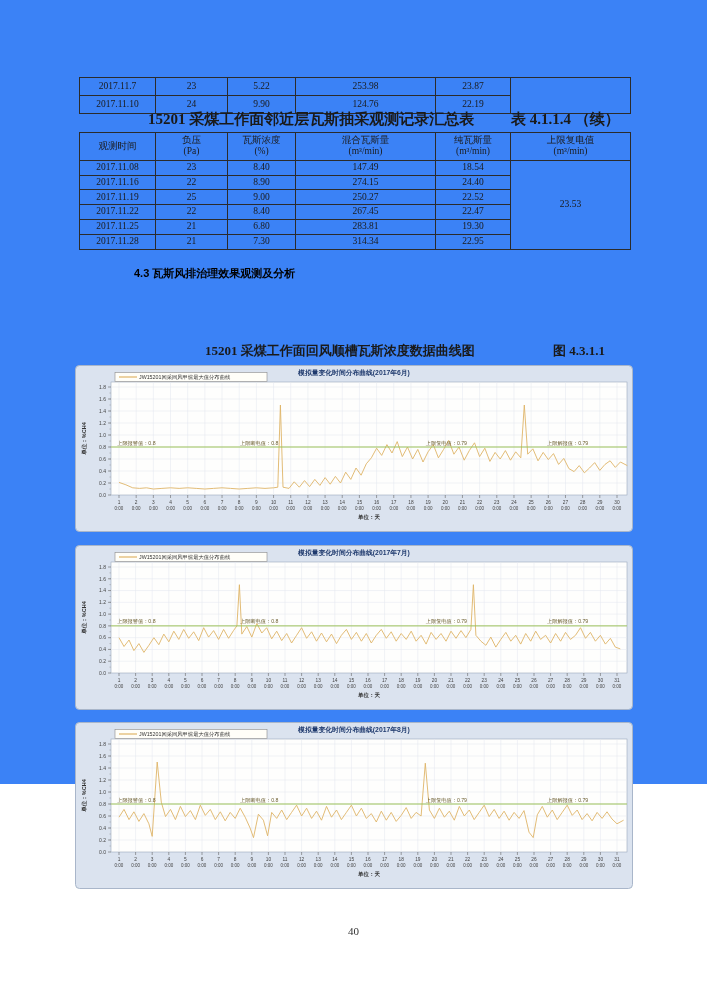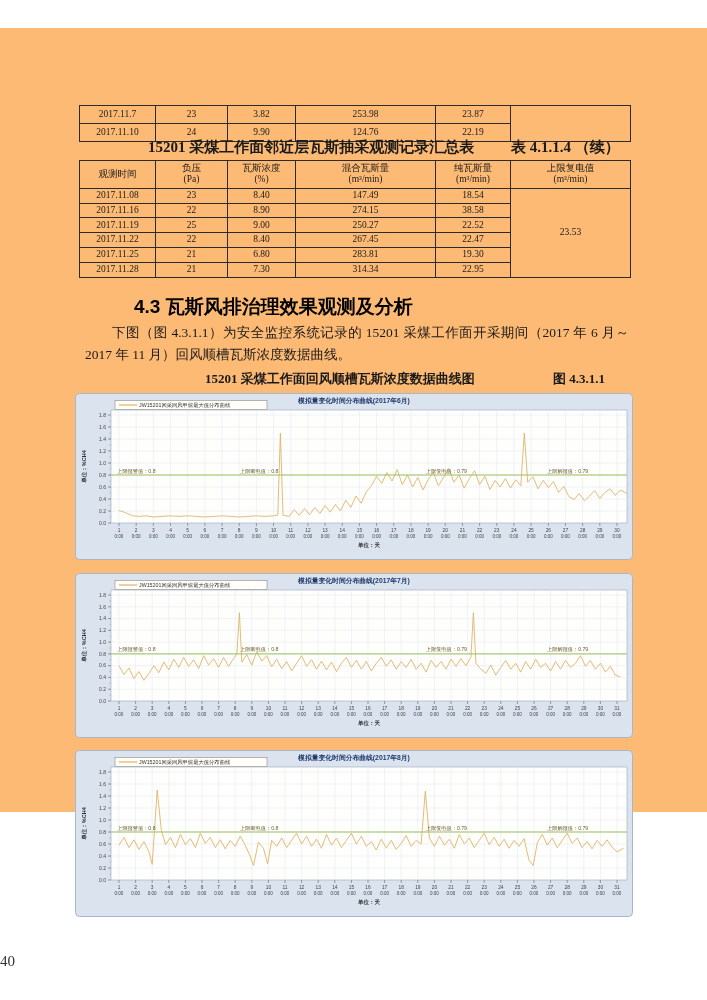--- a/index.html
+++ b/index.html
@@ -1,73 +1,73 @@
 <!DOCTYPE html>
 <html><head>
 <meta charset="utf-8">
 <style>
   html,body{margin:0;padding:0;background:#ffffff;}
   body{width:707px;height:1000px;overflow:hidden;}
-  .page{position:relative;width:707px;height:784px;background:#fdba74;
-        font-family:"Liberation Serif","DejaVu Serif",serif;color:#1a1a1a;margin-top:28px;}
+  .page{position:relative;width:707px;height:784px;background:#3b82f6;
+        font-family:"Liberation Serif","DejaVu Serif",serif;color:#1a1a1a;}
 
   
   .tbl{border-collapse:collapse;position:absolute;left:79px;width:551px;table-layout:fixed;}
   .tbl td,.tbl th{border:1px solid #2b2b2b;text-align:center;vertical-align:middle;
         font-size:9.5px;font-weight:normal;padding:0;line-height:1.2;
         font-family:"Liberation Serif","DejaVu Serif",serif;}
   .top-tbl{top:77px;}
   .top-tbl td{height:17px;}
   .main-tbl{top:132px;}
   .main-tbl th{height:18px;padding:2px 0;}
   .main-tbl td{height:13.8px;}
   .th2{display:block;font-size:9.5px;}
 
   .tbl-title-row{position:absolute;top:110px;left:79px;width:551px;height:20px;
         font-size:15px;font-weight:bold;}
   .tbl-title-row .t-main{position:absolute;left:69px;top:0;}
   .tbl-title-row .t-tag{position:absolute;left:432px;top:0;}
 
-  .heading{position:absolute;top:266px;left:134px;margin:0;font-size:19px;font-weight:bold;
+  .heading{position:absolute;top:266px;left:134px;margin:0;font-size:11px;font-weight:bold;
         font-family:"Liberation Sans","DejaVu Sans",sans-serif;color:#000;}
 
   .para{position:absolute;top:294px;left:85px;width:544px;margin:0;font-size:13.5px;
         line-height:22px;text-indent:27px;text-align:justify;}
 
   .caption{position:absolute;top:342px;left:0;width:707px;height:18px;font-size:13px;font-weight:bold;}
   .caption .cap-main{position:absolute;left:205px;}
   .caption .cap-tag{position:absolute;left:553px;}
 
   .chart-panel{position:absolute;left:75px;display:block;}
   #chart-0{top:365px;}
   #chart-1{top:545px;}
   #chart-2{top:722px;}
 
-  .pagenum{position:absolute;top:925px;left:0;width:707px;text-align:left;
-        font-size:15px;color:#333;}
+  .pagenum{position:absolute;top:925px;left:0;width:707px;text-align:center;
+        font-size:11px;color:#333;}
 </style>
 </head>
 <body>
 
 <div class="page">
 
   <table class="tbl top-tbl">
     <colgroup>
       <col style="width:76px">
         <col style="width:72px">
         <col style="width:68px">
       <col style="width:140px">
         <col style="width:75px">
         <col style="width:120px">
     </colgroup>
     <tbody id="top-tbody">
         <tr>
           <td>2017.11.7</td>
           <td>23</td>
-          <td>3.82</td>
+          <td>5.22</td>
           <td>253.98</td>
           <td>23.87</td>
           <td rowspan="2"></td>
         </tr>
         <tr>
           <td>2017.11.10</td>
           <td>24</td>
           <td>9.90</td>
           <td>124.76</td>
           <td>22.19</td>
@@ -124,21 +124,21 @@
           <td>8.40</td>
           <td>147.49</td>
           <td>18.54</td>
           <td rowspan="6">23.53</td>
         </tr>
         <tr>
           <td>2017.11.16</td>
           <td>22</td>
           <td>8.90</td>
           <td>274.15</td>
-          <td>38.58</td>
+          <td>24.40</td>
         </tr>
         <tr>
           <td>2017.11.19</td>
           <td>25</td>
           <td>9.00</td>
           <td>250.27</td>
           <td>22.52</td>
         </tr>
         <tr>
           <td>2017.11.22</td>
@@ -159,21 +159,20 @@
           <td>21</td>
           <td>7.30</td>
           <td>314.34</td>
           <td>22.95</td>
         </tr>
       </tbody>
   </table>
 
   <h2 class="heading">4.3 瓦斯风排治理效果观测及分析</h2>
 
-  <p class="para">下图（图 4.3.1.1）为安全监控系统记录的 15201 采煤工作面开采期间（2017 年 6 月～2017 年 11 月）回风顺槽瓦斯浓度数据曲线。</p>
 
   <div class="caption">
     <span class="cap-main">15201 采煤工作面回风顺槽瓦斯浓度数据曲线图</span>
     <span class="cap-tag">图 4.3.1.1</span>
   </div>
 
   <svg id="chart-0" class="chart-panel" width="558" height="167">
       <rect x="0.5" y="0.5" width="557" height="166" rx="4" fill="#dbe3ef" stroke="#a9b6ca" stroke-width="1"></rect>
       <text x="279" y="10" text-anchor="middle" font-size="6.8" font-weight="bold" fill="#1f3a6e" font-family="&quot;Liberation Sans&quot;,&quot;DejaVu Sans&quot;,sans-serif">模拟量变化时间分布曲线(2017年6月)</text>
       <rect x="36" y="17" width="516" height="113" fill="#fefefd" stroke="#9aa8bd" stroke-width="0.6"></rect>

